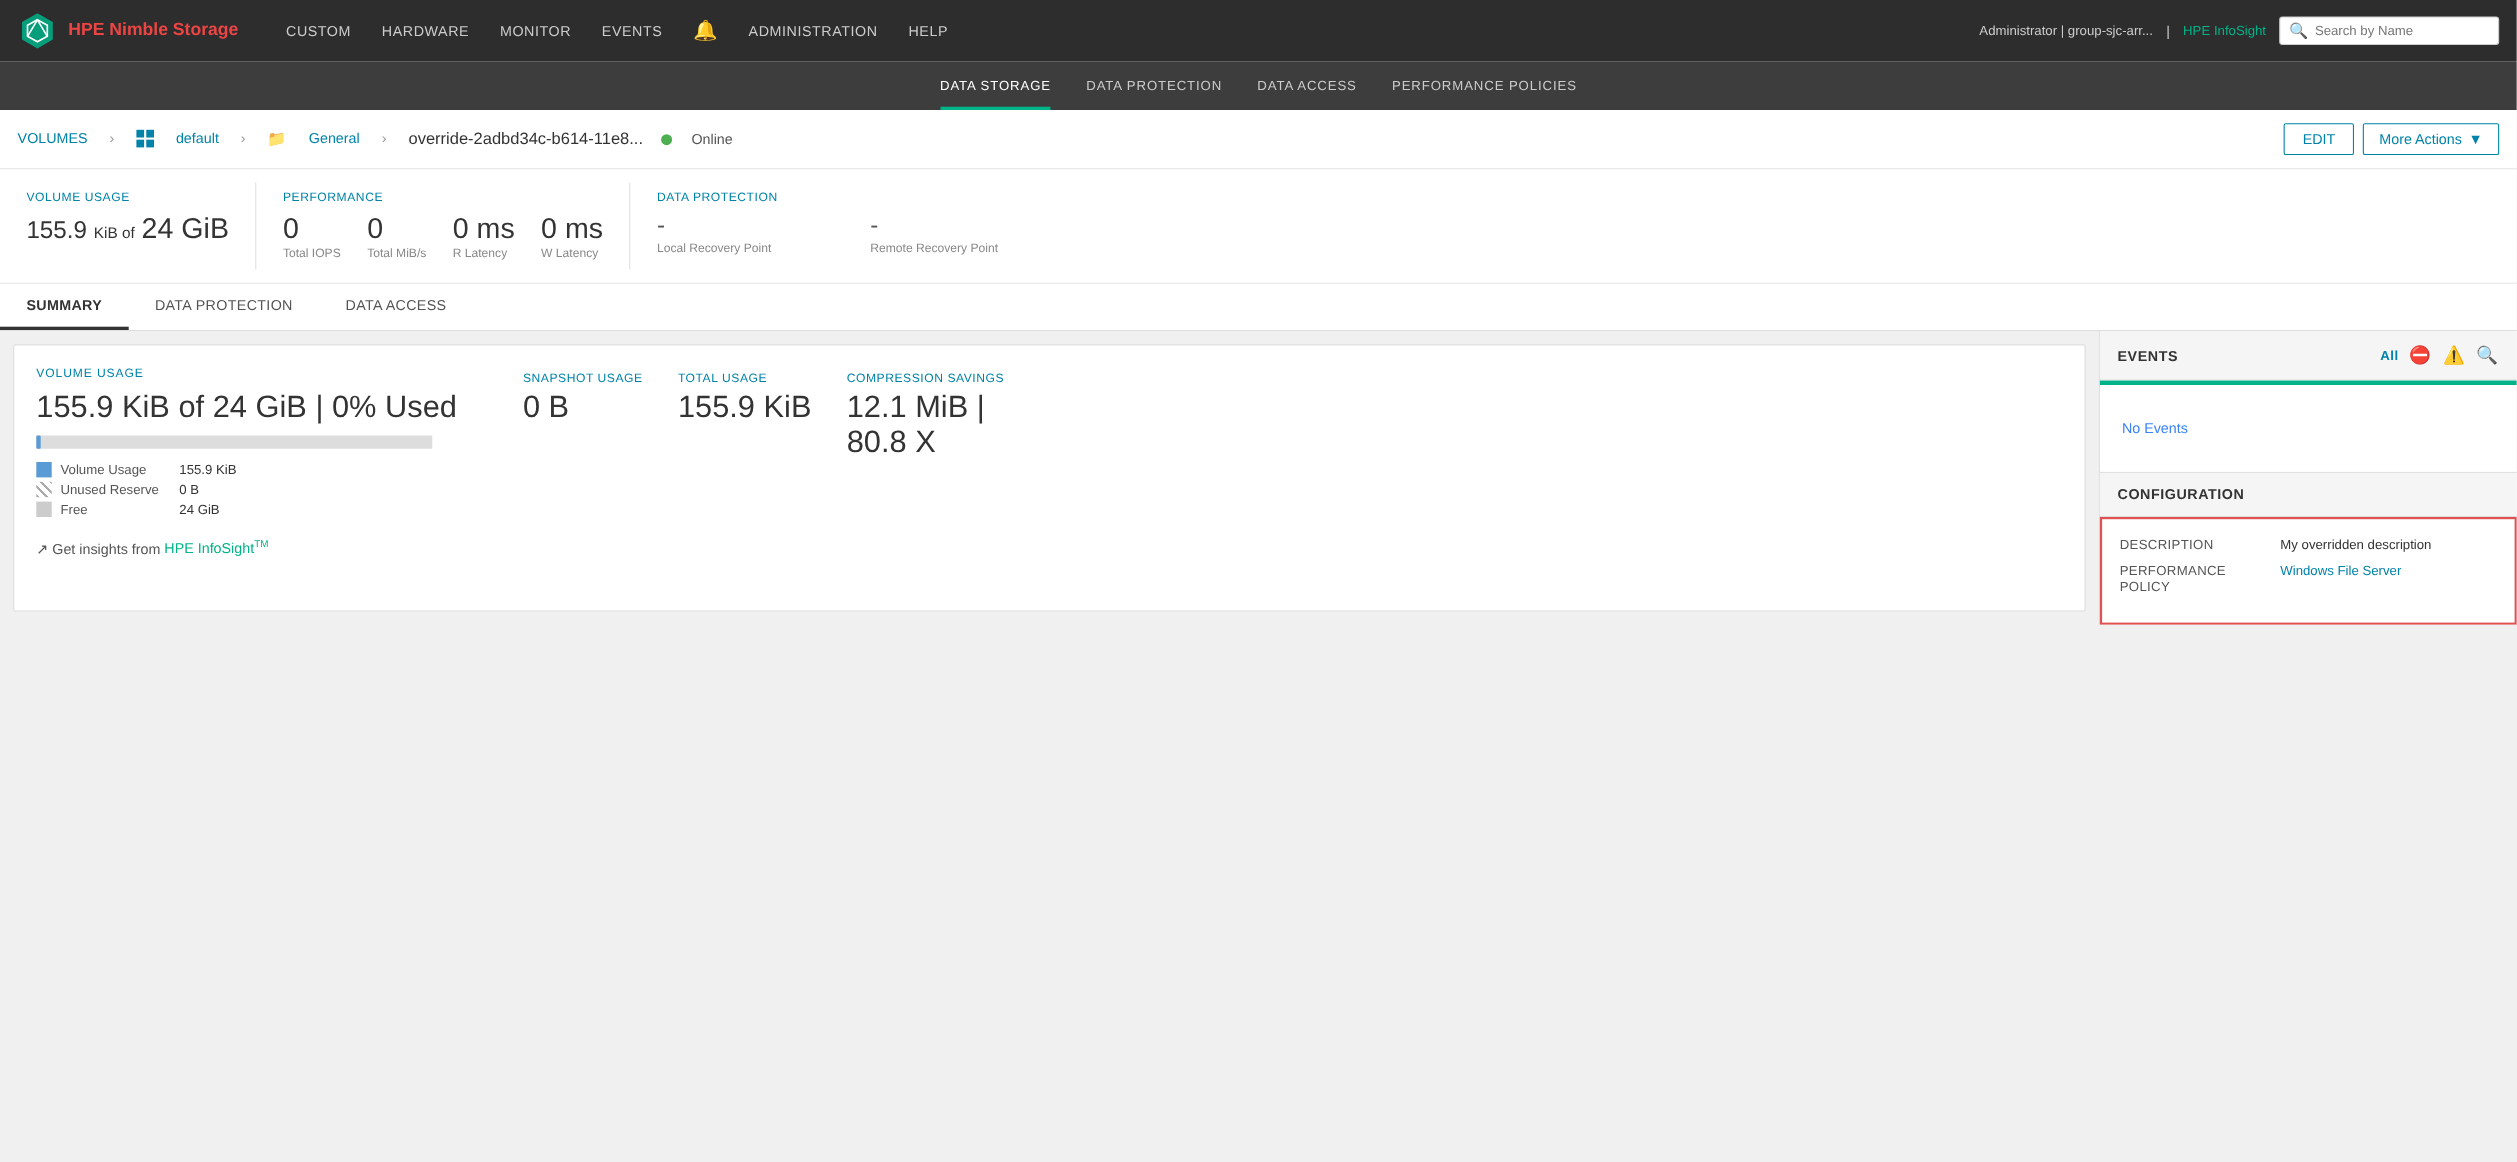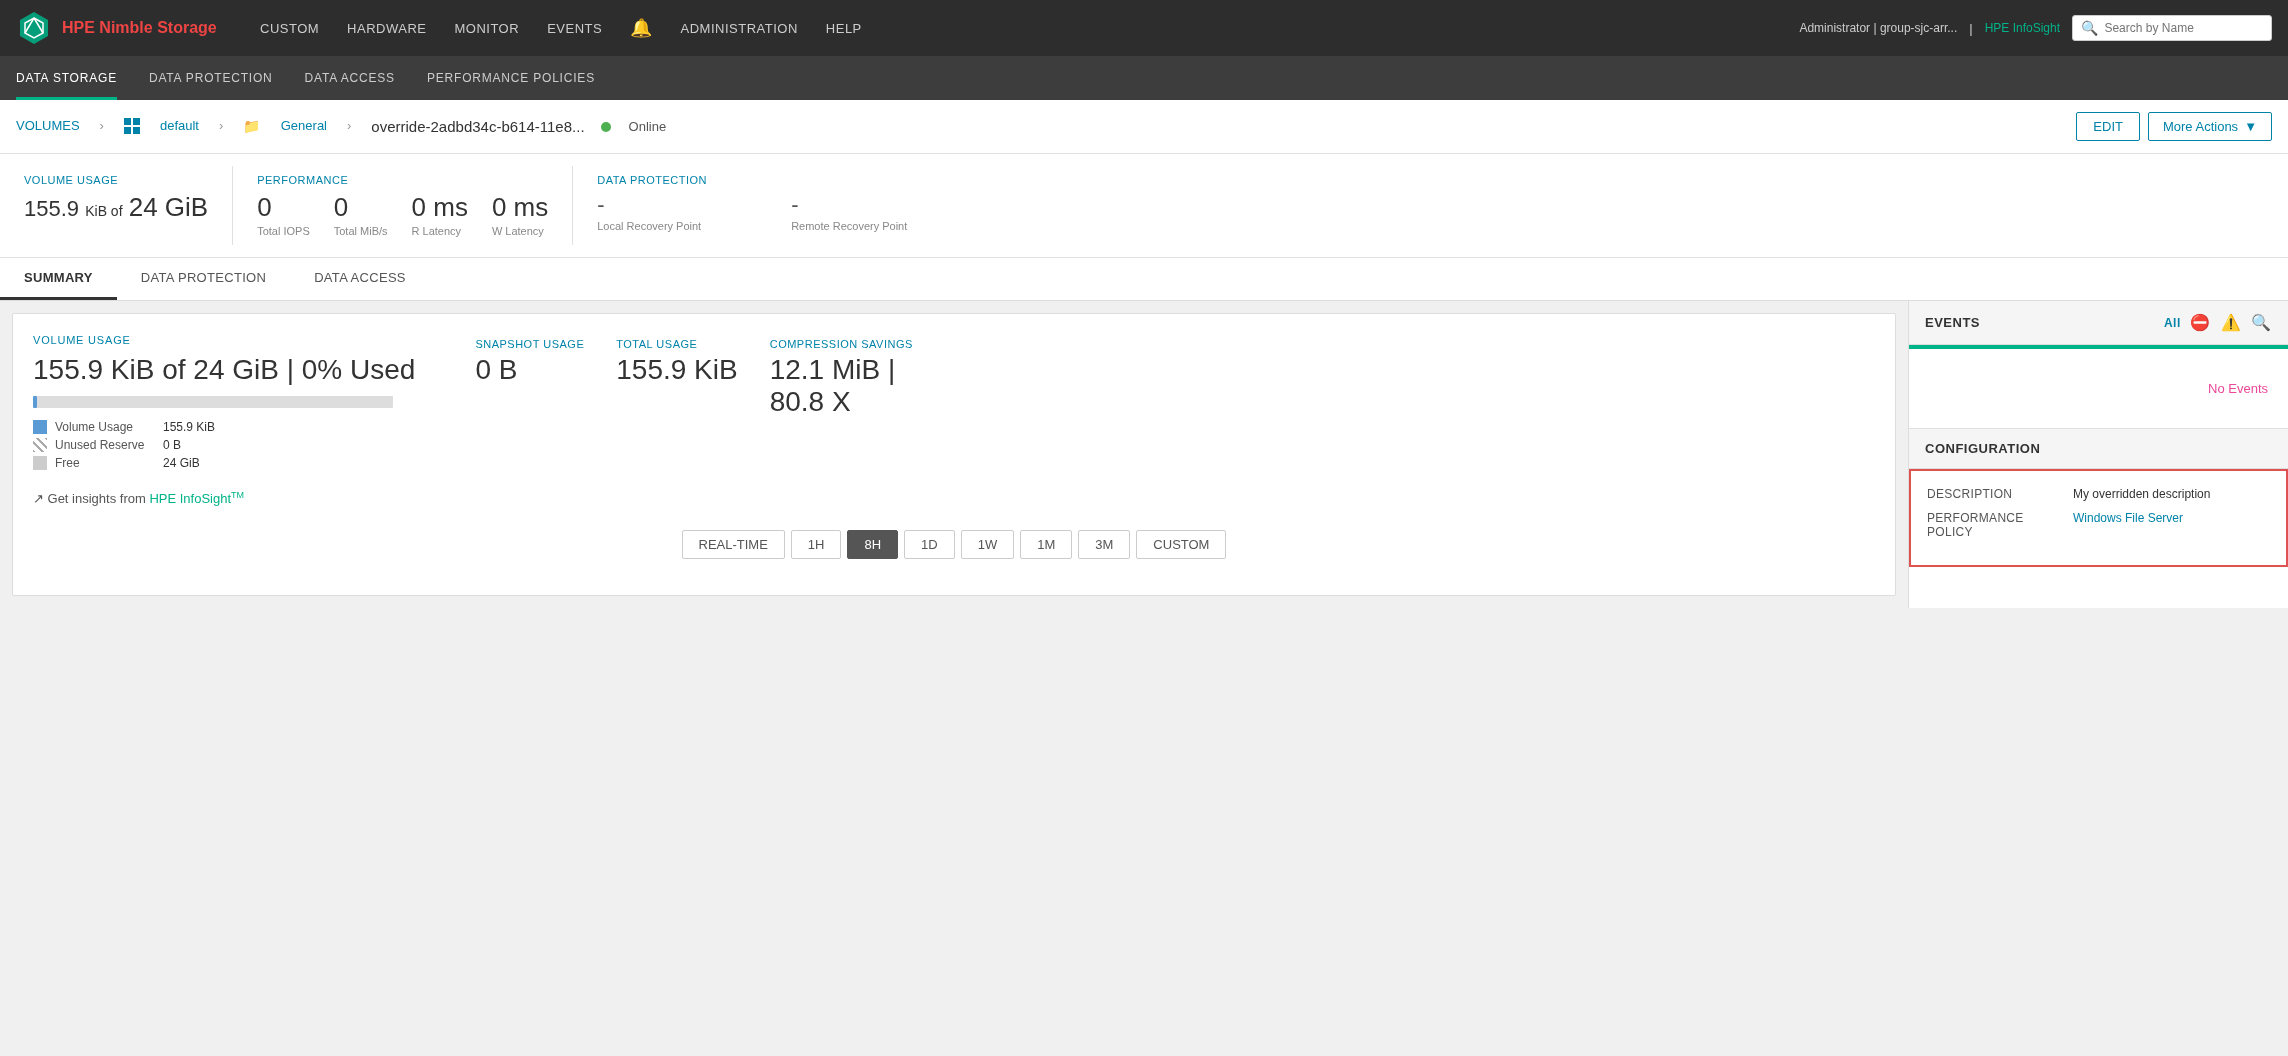--- a/index.html
+++ b/index.html
@@ -68,20 +68,21 @@
     }
 
     
     .sub-nav {
       background: #3d3d3d;
       display: flex;
       padding: 0 16px;
       height: 44px;
       align-items: center;
       gap: 32px;
+      justify-content: center;
     }
     .sub-nav-item {
       color: #ccc;
       font-size: 12px;
       letter-spacing: 0.8px;
       cursor: pointer;
       height: 44px;
       display: flex;
       align-items: center;
       border-bottom: 3px solid transparent;
@@ -345,26 +346,26 @@
       border-bottom: 1px solid #ddd;
     }
     .events-header-icons {
       display: flex;
       align-items: center;
       gap: 10px;
     }
     .events-body {
       padding: 20px;
       font-size: 13px;
-      color: #ec4899;
+      color: #3b82f6;
       text-align: center;
       min-height: 80px;
       display: flex;
       align-items: center;
-      justify-content: flex-end;
+      justify-content: flex-start;
       border-bottom: 1px solid #e0e0e0;
     }
     .config-header {
       background: #f5f5f5;
       padding: 12px 16px;
       font-size: 13px;
       font-weight: bold;
       letter-spacing: 0.5px;
       border-bottom: 1px solid #ddd;
     }
@@ -581,30 +582,20 @@
     </div>
 
     <div class="insights-link" style="margin-top:20px;">
       <span style="font-size:13px;">↗</span>
       <span>Get insights from </span>
       <a>
         <span>HPE InfoSight</span><span style="font-size:9px;vertical-align:super;">TM</span>
       </a>
     </div>
 
-    <div class="time-buttons">
-      <button class="time-btn">REAL-TIME</button>
-      <button class="time-btn">1H</button>
-      <button class="time-btn active">8H</button>
-      <button class="time-btn">1D</button>
-      <button class="time-btn">1W</button>
-      <button class="time-btn">1M</button>
-      <button class="time-btn">3M</button>
-      <button class="time-btn">CUSTOM</button>
-    </div>
   </div>
 
   <div class="sidebar-right">
 
     <div class="events-header">
       <span>EVENTS</span>
       <div class="events-header-icons">
         <span class="event-filter active">All</span>
         <span class="event-error-icon">⛔</span>
         <span class="event-warn-icon">⚠️</span>

